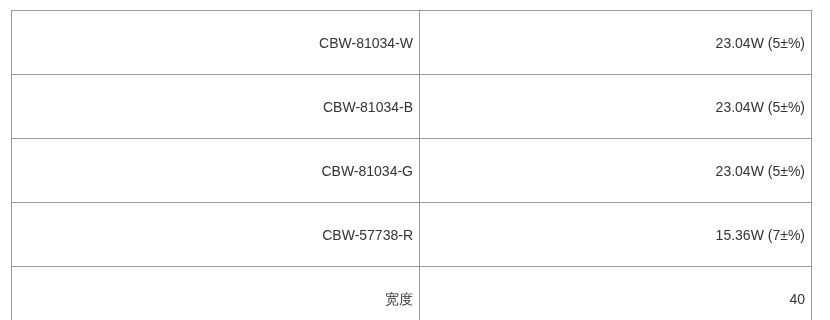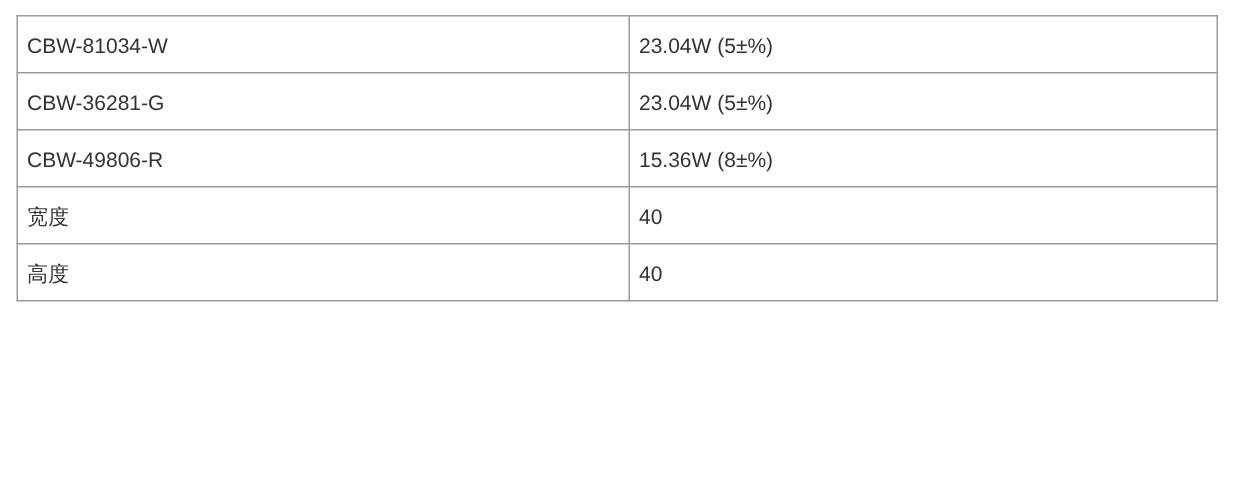--- a/index.html
+++ b/index.html
@@ -24,22 +24,22 @@
     border-collapse: collapse;
     table-layout: fixed;
     width: 800px;
     background: #ffffff;
   }
   table.spec-table col.col-label { width: 408px; }
   table.spec-table col.col-value { width: 392px; }
   table.spec-table td {
     border: 1px solid #9a9a9a;
     height: 31px;
-    padding: 3px 6px;
-    text-align: left;
+    padding: 16px 6px;
+    text-align: right;
     vertical-align: middle;
     font-size: 14px;
     line-height: 18px;
     color: #333333;
     white-space: nowrap;
     overflow: hidden;
   }
   table.spec-table td.cell-label { }
   table.spec-table td.cell-value { }
 </style>
@@ -51,26 +51,30 @@
     <colgroup>
       <col class="col-label">
       <col class="col-value">
     </colgroup>
     <tbody>
       <tr>
         <td class="cell-label">CBW-81034-W</td>
         <td class="cell-value">23.04W (5±%)</td>
       </tr>
       <tr>
-        <td class="cell-label">CBW-36281-G</td>
+        <td class="cell-label">CBW-81034-B</td>
         <td class="cell-value">23.04W (5±%)</td>
       </tr>
       <tr>
-        <td class="cell-label">CBW-49806-R</td>
-        <td class="cell-value">15.36W (8±%)</td>
+        <td class="cell-label">CBW-81034-G</td>
+        <td class="cell-value">23.04W (5±%)</td>
+      </tr>
+      <tr>
+        <td class="cell-label">CBW-57738-R</td>
+        <td class="cell-value">15.36W (7±%)</td>
       </tr>
       <tr>
         <td class="cell-label">宽度</td>
         <td class="cell-value">40</td>
       </tr>
       <tr>
         <td class="cell-label">高度</td>
         <td class="cell-value">40</td>
       </tr>
     </tbody>

